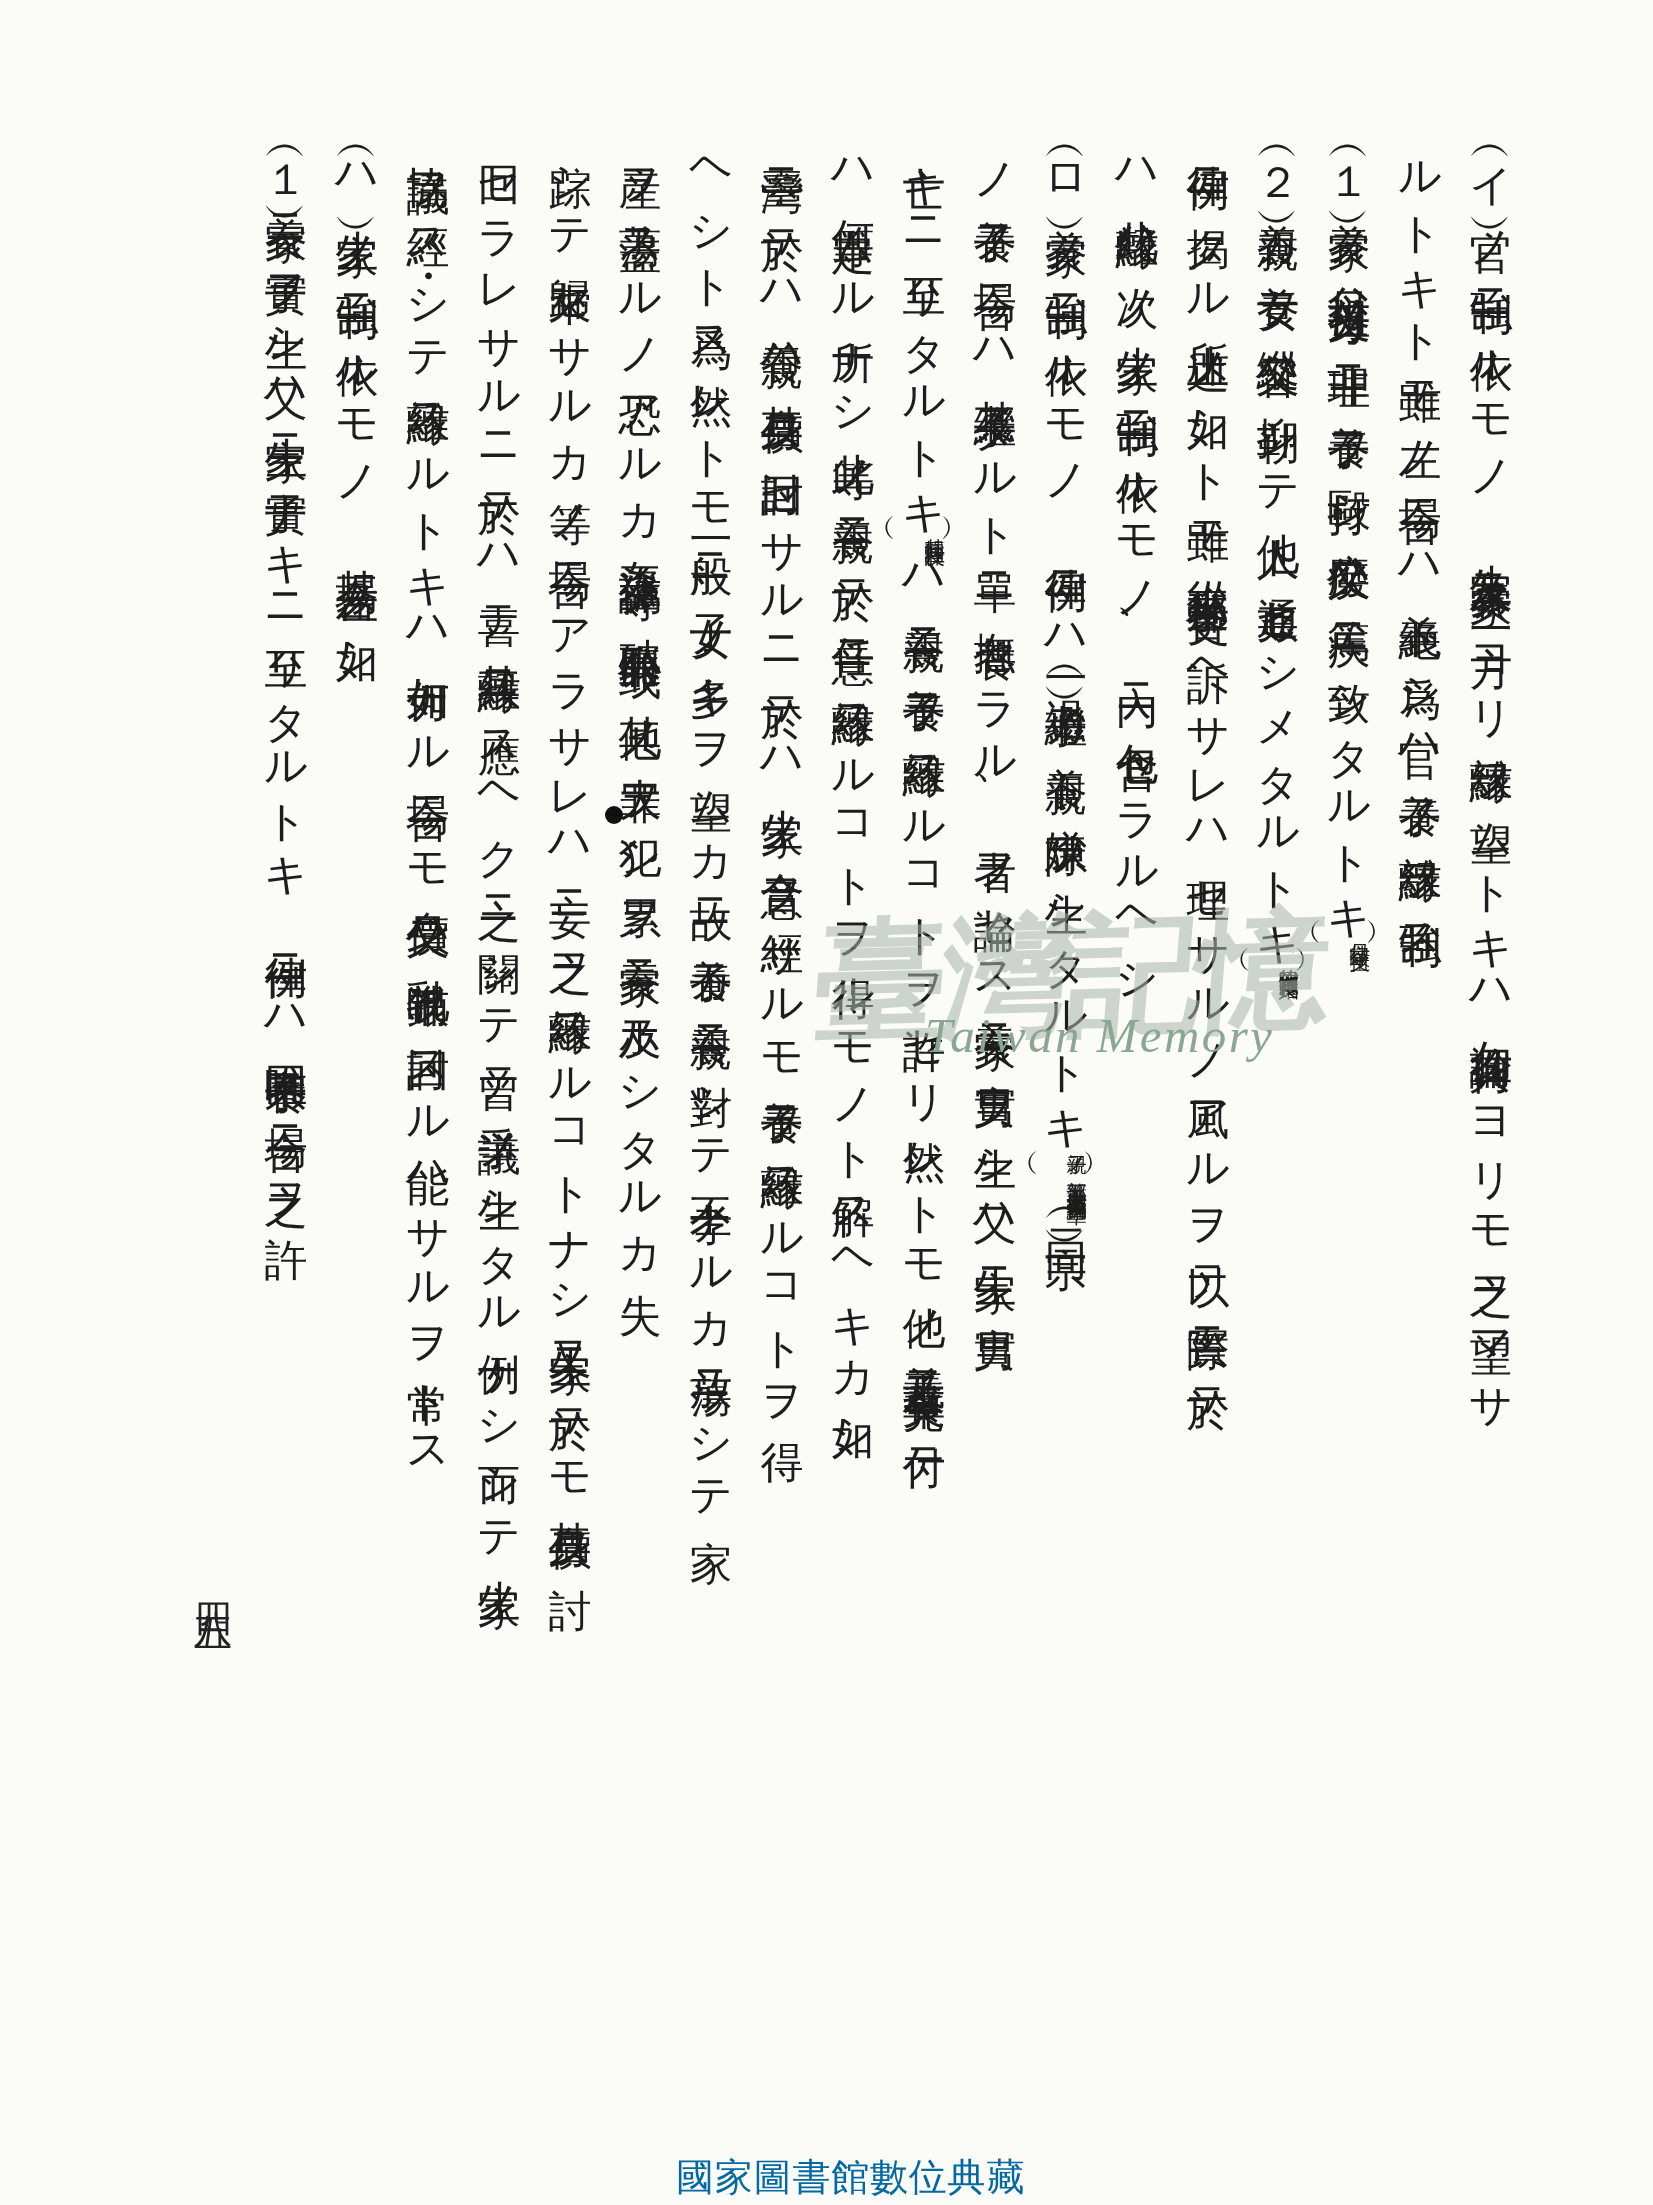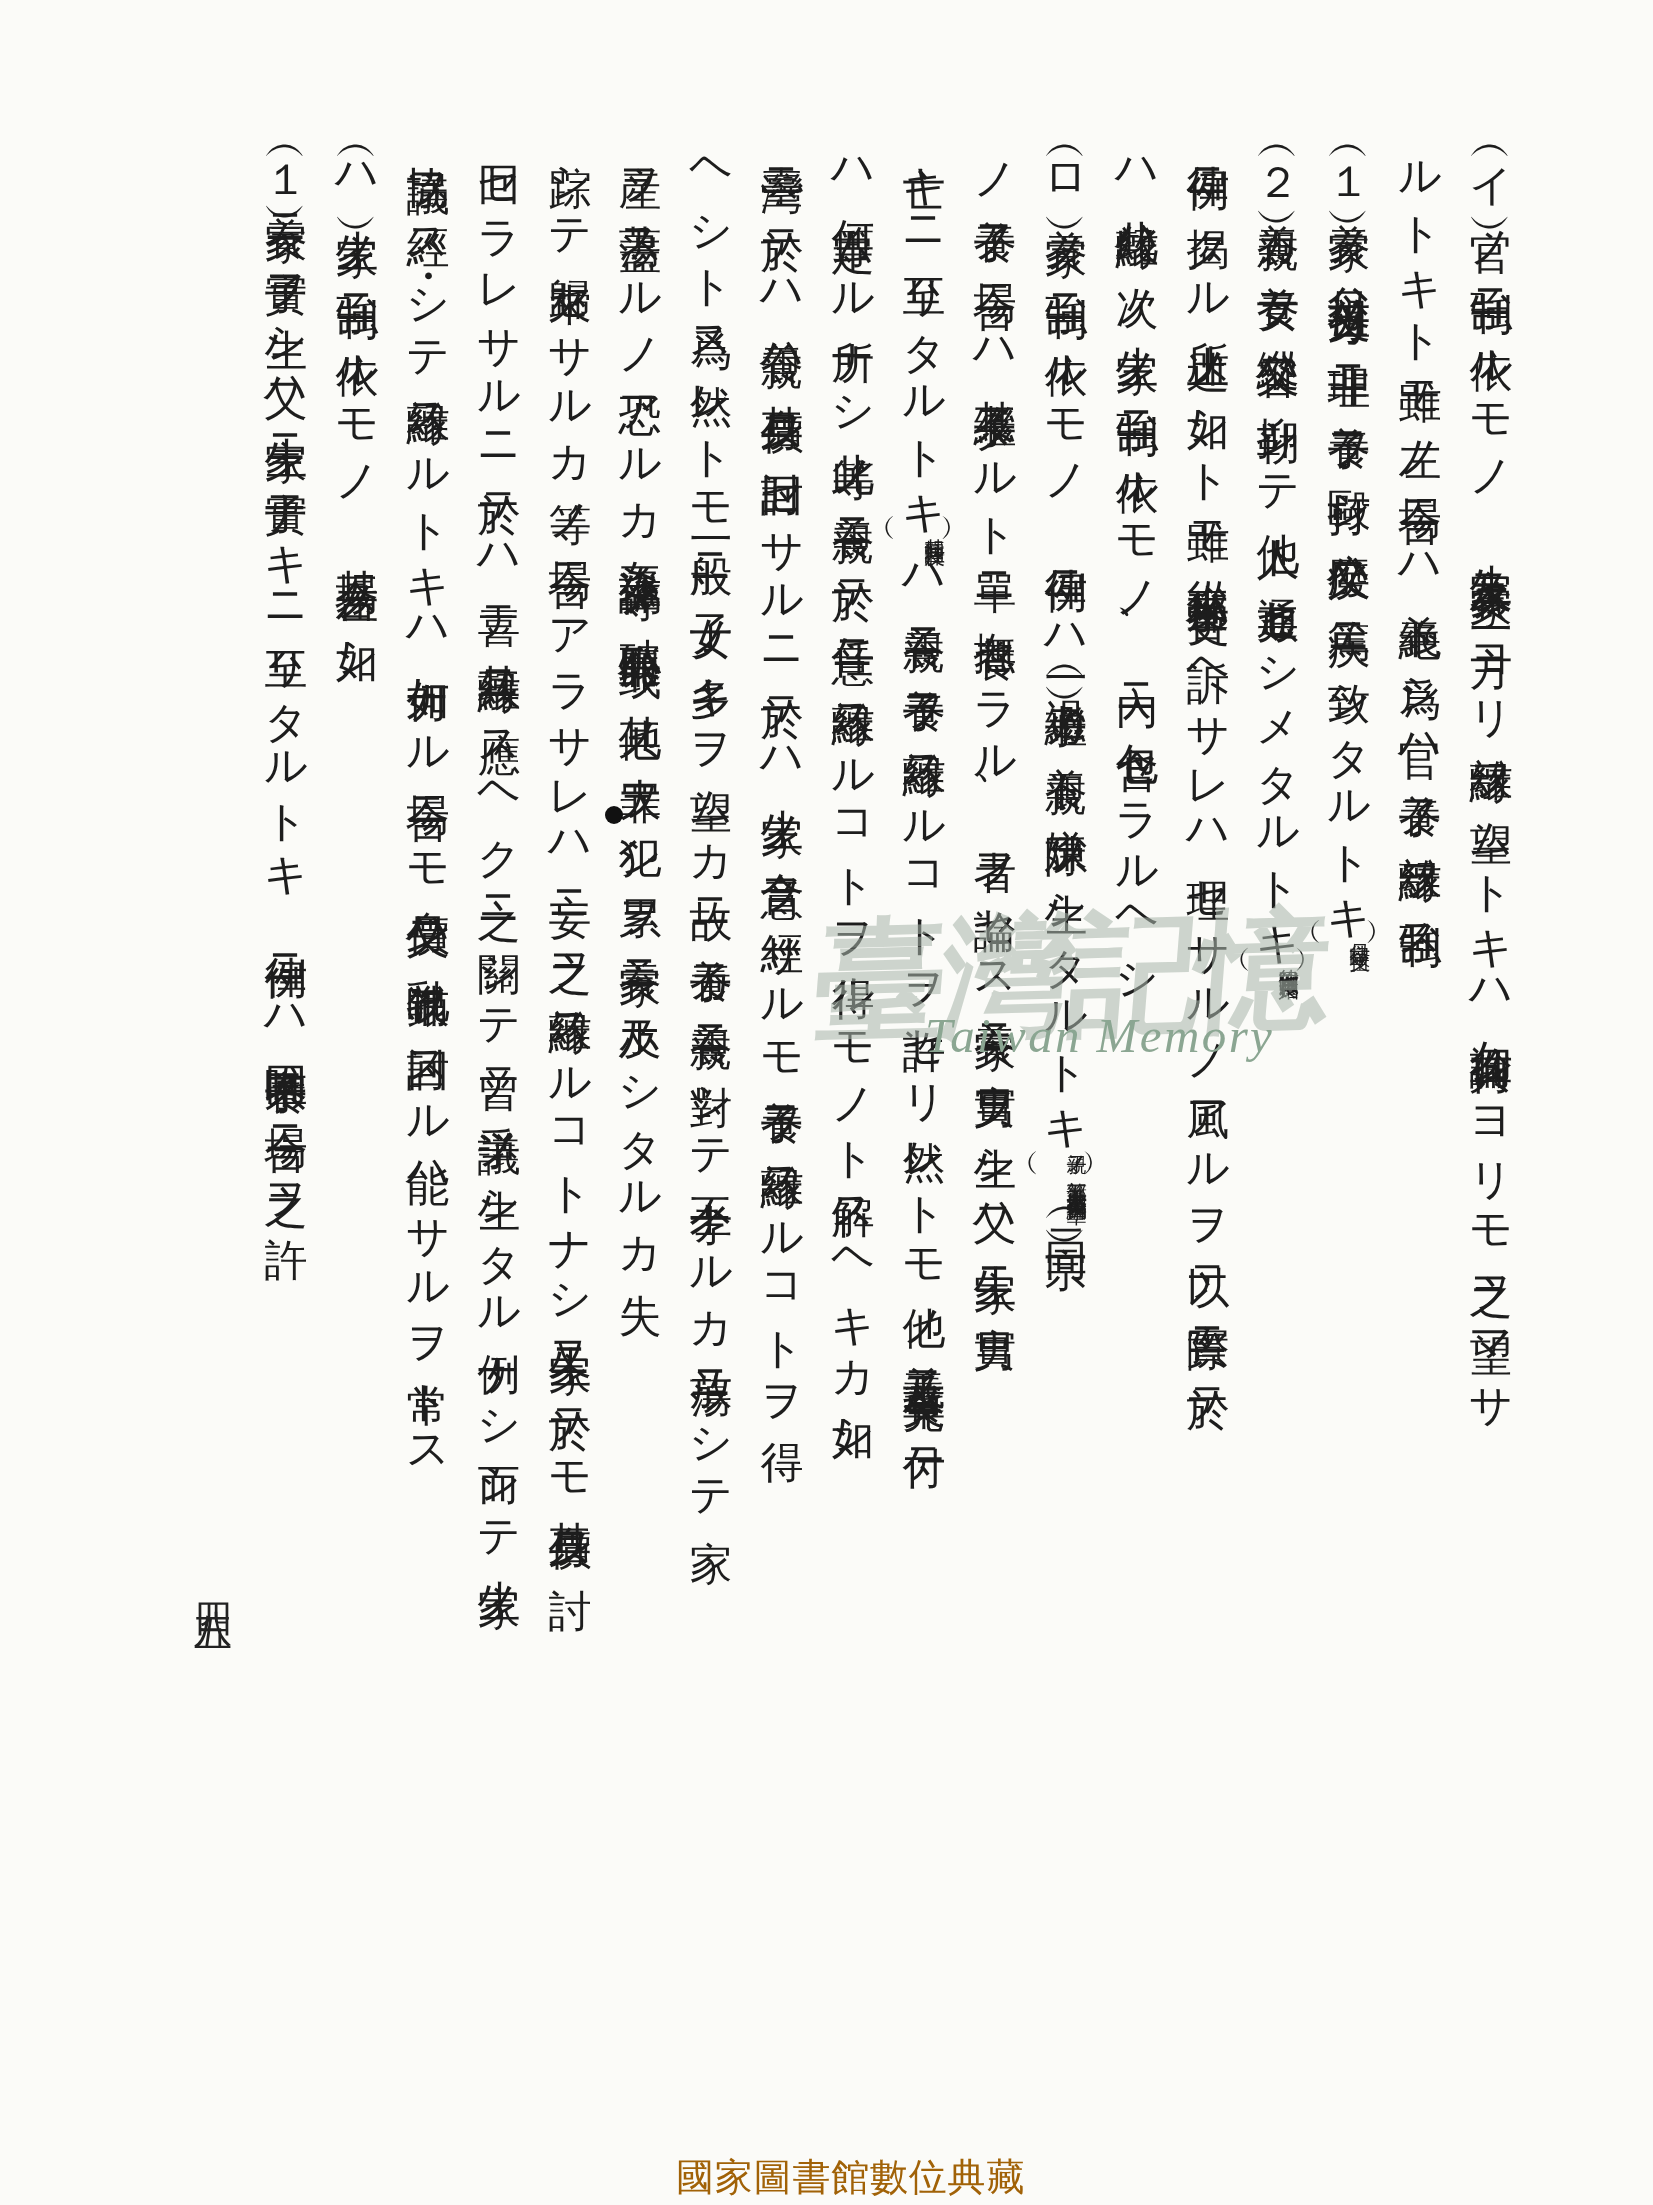--- a/index.html
+++ b/index.html
@@ -144,16 +144,16 @@
 
   <div class="col tight" style="left:252px"><span>（１）養家ニ實子ヲ生シ又ハ生家ニ實子ナキニ至リタルトキ　律例ニハ唯同宗養子ノ場合ニ之ヲ許</span></div>
 
   <div class="ink-dot"></div>
 
   <div class="page-number">四八五</div>
 
   <div class="wm-calligraphy" style="color: rgb(169, 182, 171);">臺灣記憶</div>
   <div class="wm-subtitle" style="color: rgb(139, 166, 146);">Taiwan Memory</div>
 
-  <div class="footer-credit" style="color: #a16207;">國家圖書館數位典藏</div>
+  <div class="footer-credit" style="color: #0369a1;">國家圖書館數位典藏</div>
 
 </div>
 
 
 </body></html>

